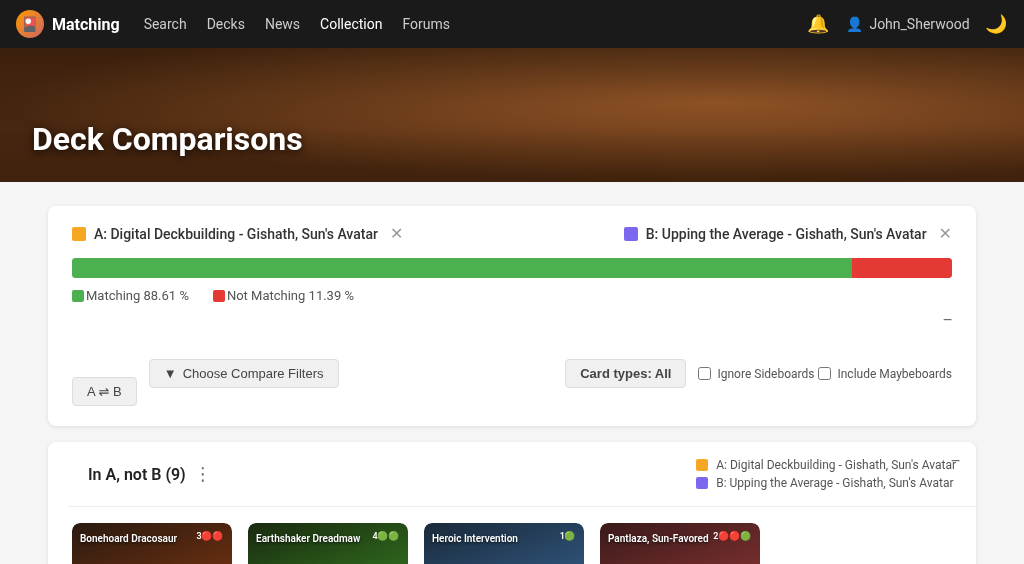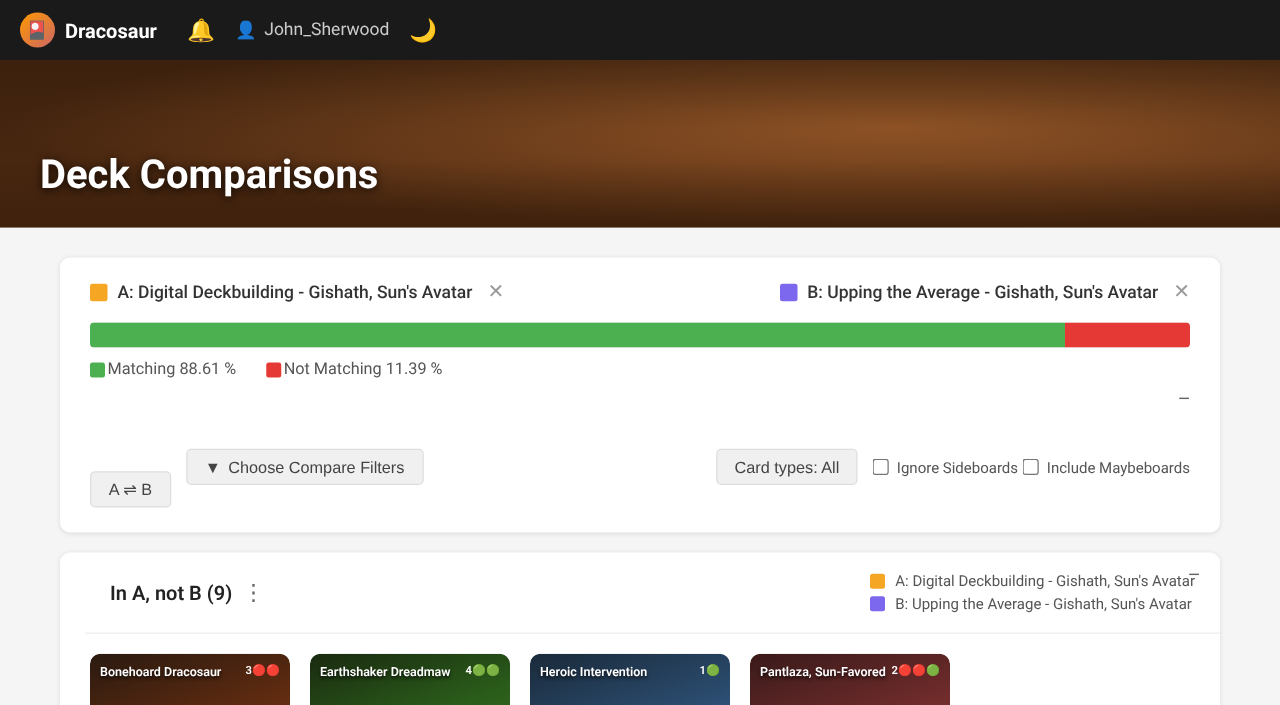--- a/index.html
+++ b/index.html
@@ -231,20 +231,21 @@
     }
     .filter-spacer { flex: 1; }
     .btn-card-types {
       background: #f0f0f0;
       border: 1px solid #ddd;
       border-radius: 4px;
       padding: 6px 14px;
       font-size: 13px;
       cursor: pointer;
       color: #444;
+      font-weight: bold;
     }
     .checkbox-group {
       display: flex;
       flex-direction: row;
       gap: 4px;
     }
     .checkbox-label {
       display: flex;
       align-items: center;
       gap: 6px;
@@ -359,22 +360,29 @@
       font-size: 9px;
       font-weight: 600;
     }
   </style>
 </head>
 <body>
 
 <nav>
   <a class="nav-logo" href="#">
     <div class="nav-logo-icon">🎴</div>
-    <span>Dracosaur</span>
+    <span>Matching</span>
   </a>
+  <div class="nav-links">
+    <a href="#">Search</a>
+    <a href="#">Decks</a>
+    <a href="#">News</a>
+    <a class="active" href="#">Collection</a>
+    <a href="#">Forums</a>
+  </div>
   <div class="nav-right">
     <button class="nav-icon-btn" title="Notifications">🔔</button>
     <div class="nav-user">
       <span>👤</span>
       <span>John_Sherwood</span>
     </div>
     <button class="nav-icon-btn" title="Toggle theme">🌙</button>
   </div>
 </nav>
 

